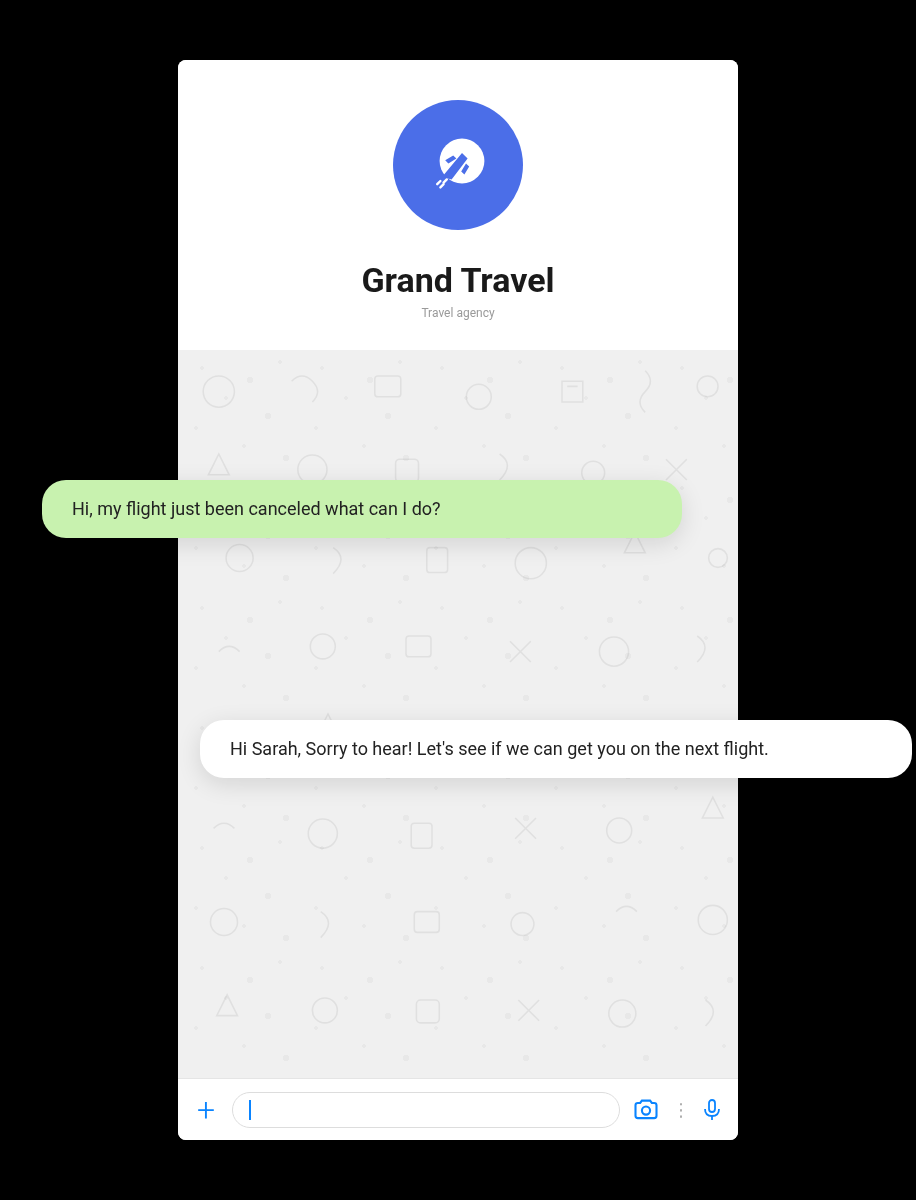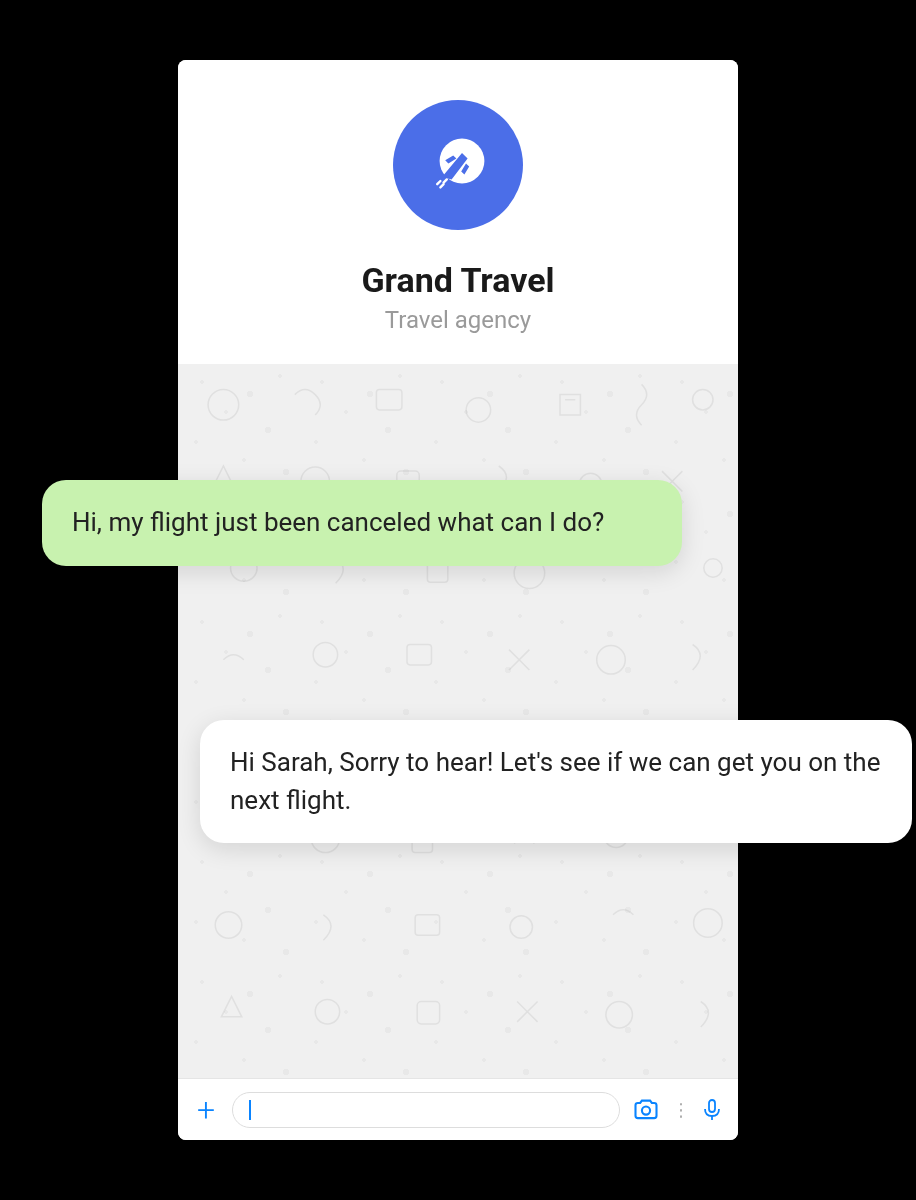--- a/index.html
+++ b/index.html
@@ -57,21 +57,21 @@
     }
     
     .business-name {
       font-size: 34px;
       font-weight: 700;
       color: #1a1a1a;
       margin-bottom: 6px;
     }
     
     .business-type {
-      font-size: 24px;
+      font-size: 12px;
       color: #9a9a9a;
       font-weight: 400;
     }
     
     .chat-body {
       flex: 1;
       background: #f0f0f0;
       background-image: 
         radial-gradient(circle at 20% 15%, rgba(0,0,0,0.03) 2px, transparent 2px),
         radial-gradient(circle at 60% 25%, rgba(0,0,0,0.03) 3px, transparent 3px),
@@ -153,22 +153,22 @@
     .dots-btn {
       color: #aaa;
       cursor: pointer;
       font-size: 18px;
       letter-spacing: -2px;
     }
     
     .message-bubble {
       position: absolute;
       border-radius: 24px;
-      padding: 24px 30px;
-      font-size: 26px;
+      padding: 16px 30px;
+      font-size: 18px;
       line-height: 1.45;
       color: #222;
       box-shadow: 0 6px 24px rgba(0,0,0,0.12);
     }
     
     .message-user {
       left: 42px;
       top: 480px;
       width: 640px;
       background: #c8f2af;

